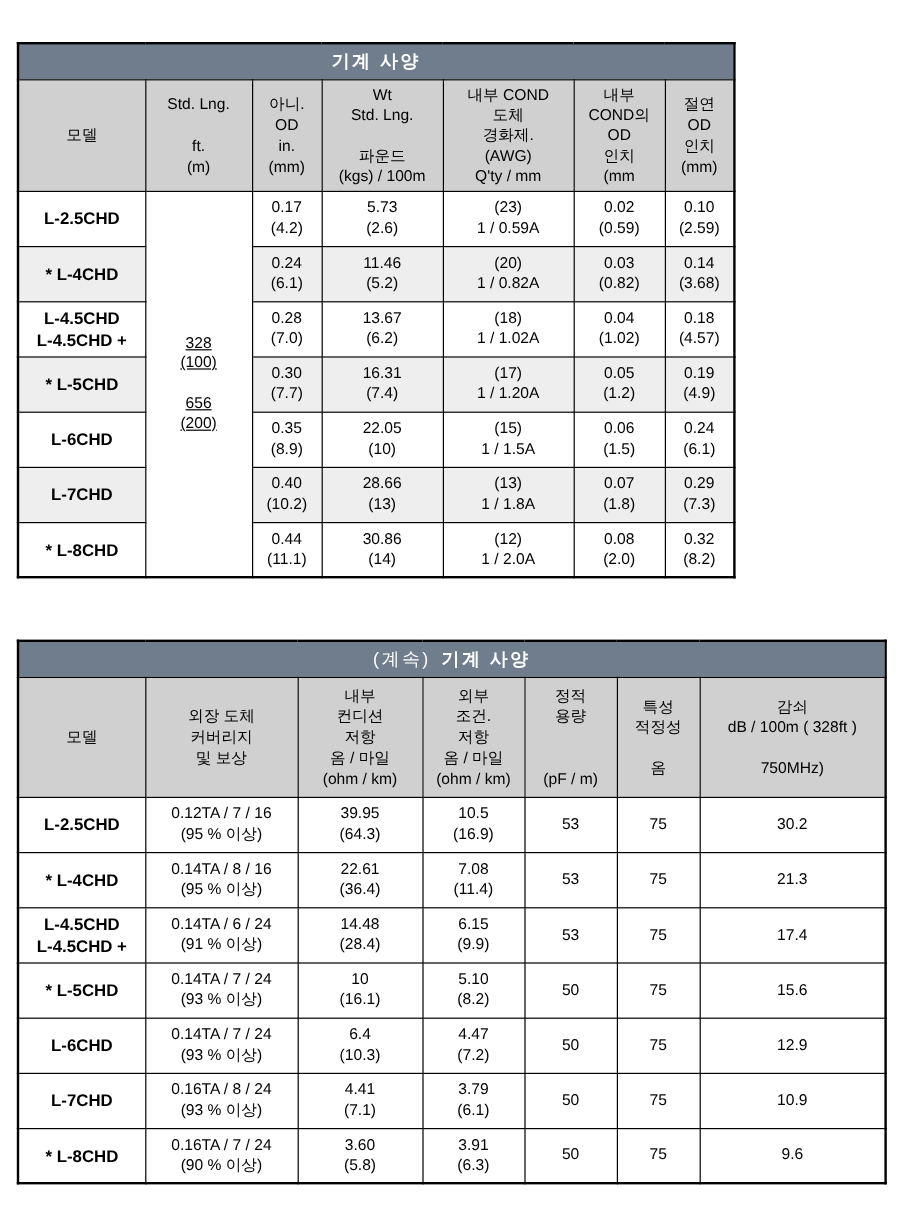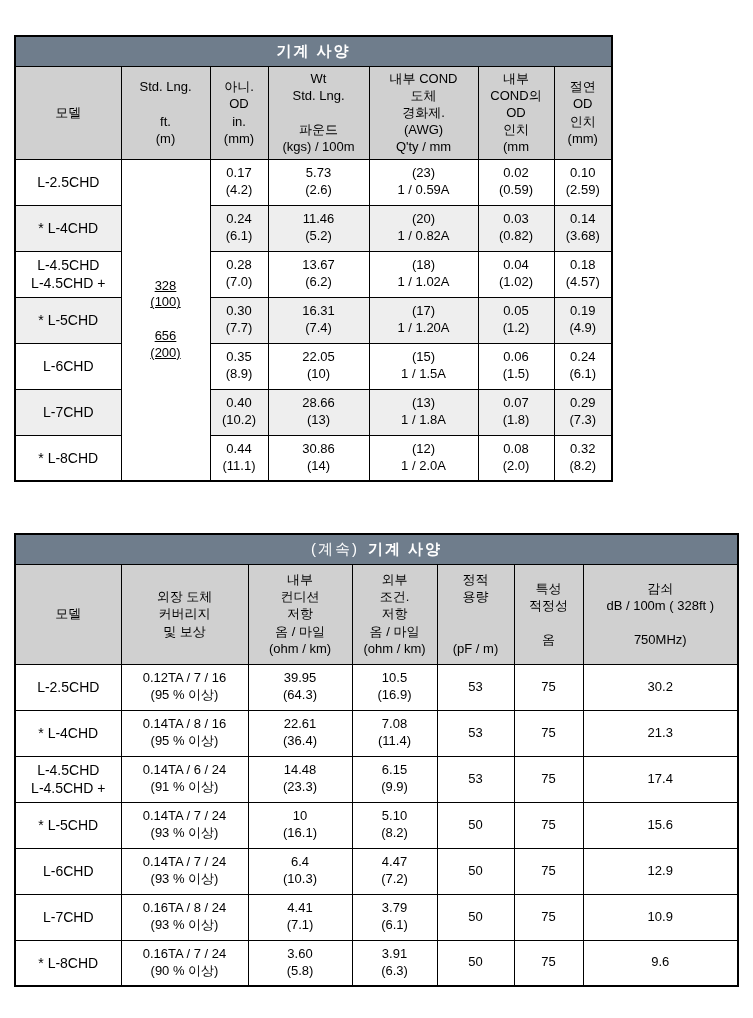--- a/index.html
+++ b/index.html
@@ -44,21 +44,21 @@
     line-height: 1.32;
   }
   #table1 .head-row th { height: 93px; }
   #table2 .head-row th { height: 100px; }
   td {
     font-size: 13px;
     line-height: 1.3;
     height: 46px;
     background: #ffffff;
   }
-  td.model { font-weight: normal; font-size: 14px; }
+  td.model { font-weight: bold; font-size: 14px; }
   #table1 tr.stripe td { background: #eeeeee; }
   #table1 td.stdlng { background: #ffffff; text-decoration: underline; }
 </style>
 </head>
 <body>
 
 <table id="table1">
   <colgroup>
     <col style="width:106px">
       <col style="width:89px">
@@ -268,21 +268,21 @@
     <td>53</td>
     <td>75</td>
     <td>21.3</td>
   </tr>
   <tr>
     <td class="model">L-4.5CHD
 L-4.5CHD +</td>
     <td>0.14TA / 6 / 24
 (91 % 이상)</td>
     <td>14.48
-(23.3)</td>
+(28.4)</td>
     <td>6.15
 (9.9)</td>
     <td>53</td>
     <td>75</td>
     <td>17.4</td>
   </tr>
   <tr>
     <td class="model">* L-5CHD</td>
     <td>0.14TA / 7 / 24
 (93 % 이상)</td>

